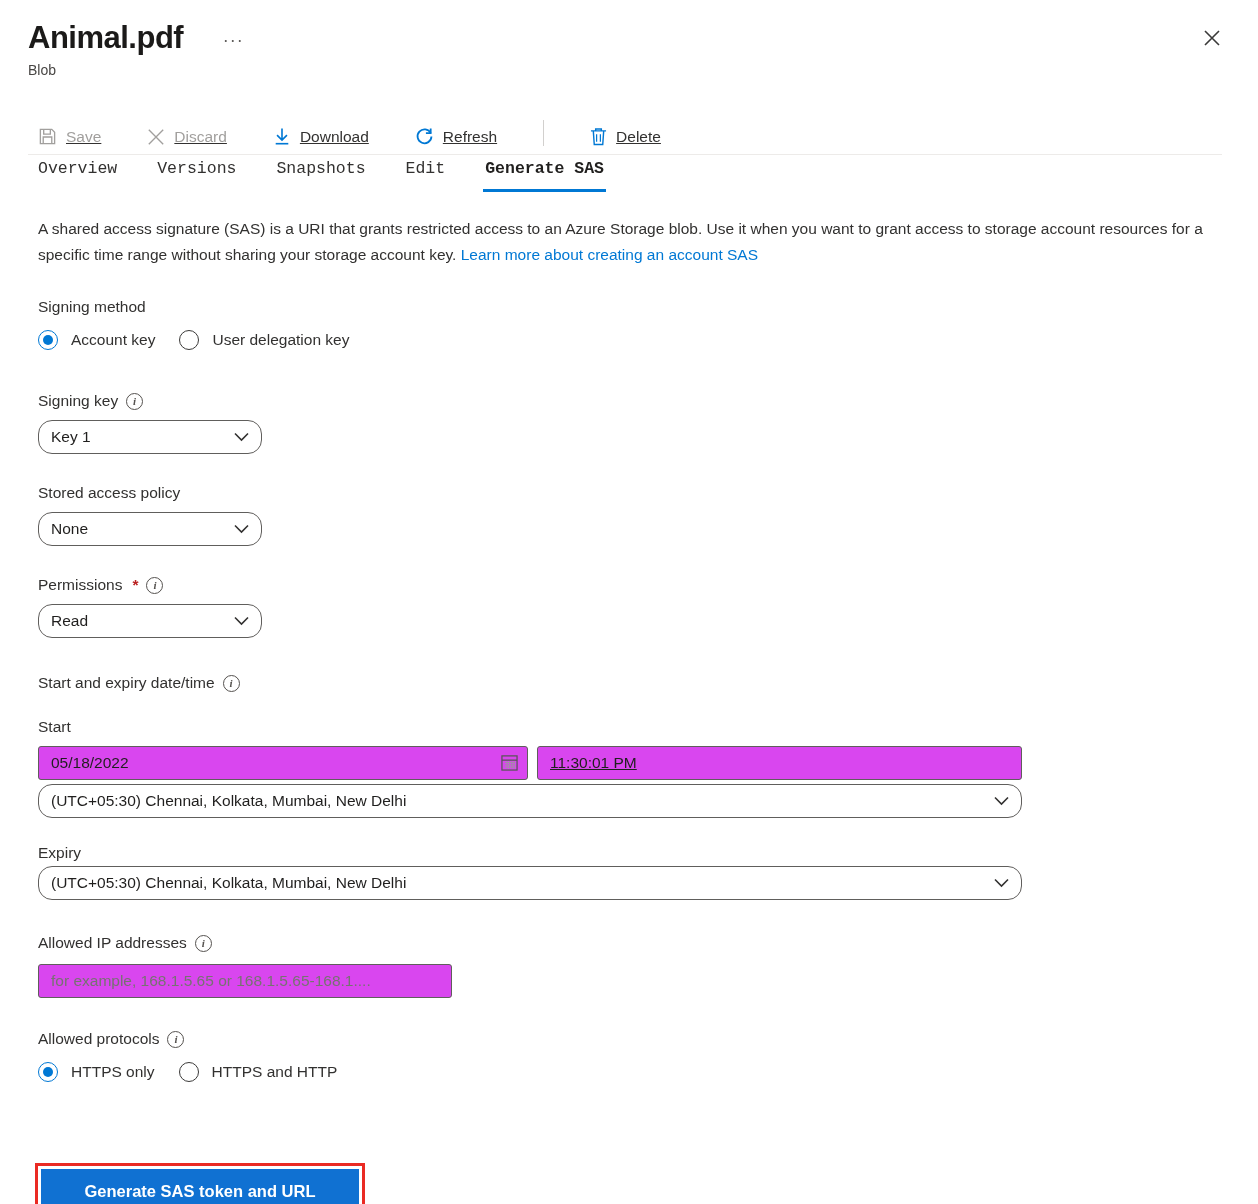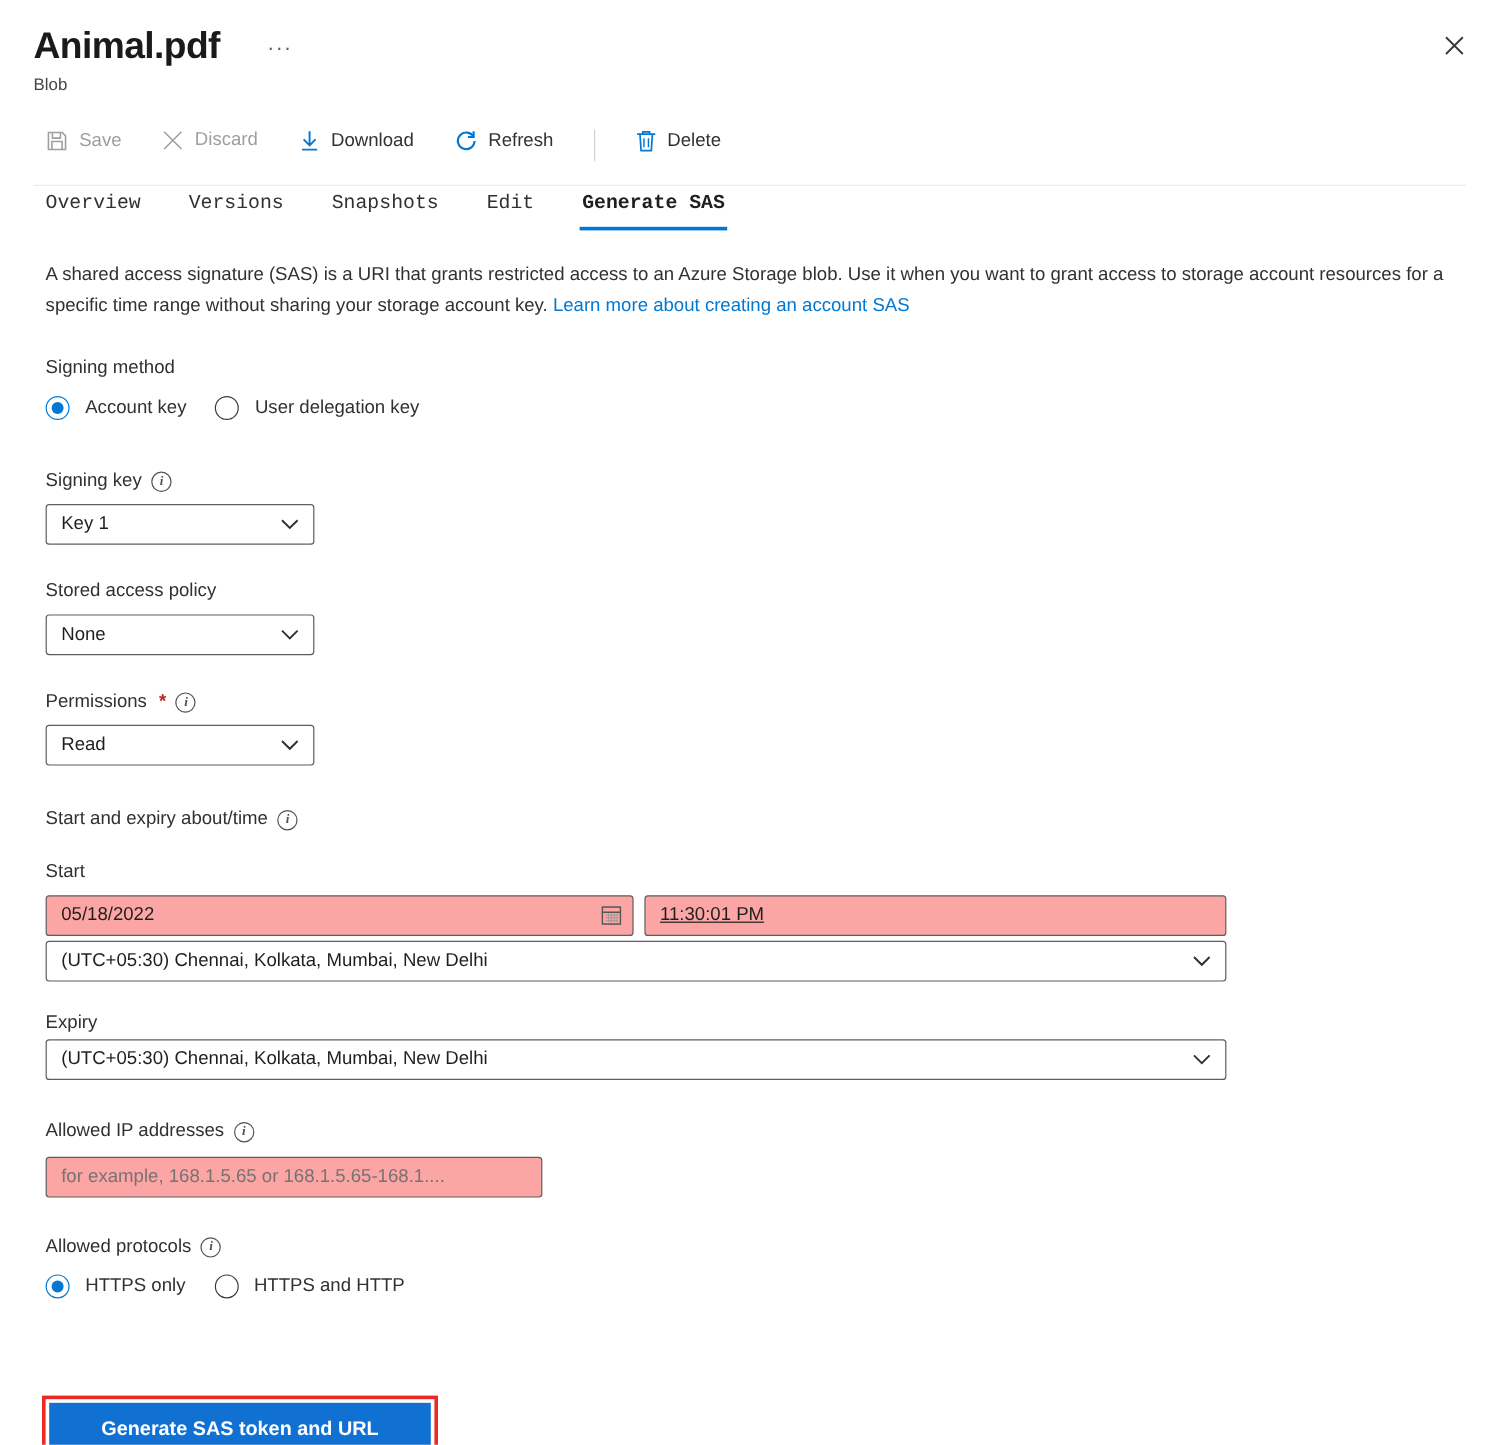--- a/index.html
+++ b/index.html
@@ -12,21 +12,21 @@
   .page { padding:20px 36px 0 28px; }
 
   
   .header-row { display:flex; align-items:flex-start; }
   .title { font-size:31px; font-weight:700; color:#1b1a19; letter-spacing:-0.5px; }
   .title-ellipsis { font-size:18px; color:#605e5c; margin-left:40px; margin-top:6px; letter-spacing:2px; cursor:pointer; }
   .close-btn { margin-left:auto; margin-top:8px; cursor:pointer; color:#3b3a39; }
   .subtitle { font-size:14px; color:#484644; margin-top:6px; }
 
   
-  .toolbar { display:flex; align-items:flex-start; gap:34px; margin-top:30px; padding-left:10px; height:38px; }
+  .toolbar { display:flex; align-items:flex-end; gap:46px; margin-top:30px; padding-left:10px; height:38px;text-decoration:underline; }
   .tb-btn { display:flex; align-items:center; gap:9px; cursor:pointer; font-size:15.5px; color:#323130; white-space:nowrap; }
   .tb-btn.disabled { color:#a19f9d; cursor:default; }
   .tb-sep { width:1px; height:26px; background:#d2d0ce; }
   .toolbar-divider { height:1px; background:#edebe9; margin-top:8px; }
 
   
   .tabs { display:flex; gap:40px; margin-top:4px; padding-left:10px;font-family:Liberation Mono, monospace; }
   .tab { font-size:16.5px; color:#323130; padding-bottom:14px; cursor:pointer; position:relative; }
   .tab.active { font-weight:700; color:#201f1e; }
   .tab.active::after { content:""; position:absolute; left:-2px; right:-2px; bottom:0; height:3px; background:#0078d4; }
@@ -47,29 +47,29 @@
   .radio-opt { display:flex; align-items:center; gap:13px; cursor:pointer; }
   .radio-circle { width:20px; height:20px; border-radius:50%; border:1px solid #3b3a39; position:relative; flex:0 0 auto; background:#fff; }
   .radio-circle.on { border:1px solid #0078d4; }
   .radio-circle.on::after { content:""; position:absolute; left:4px; top:4px; width:10px; height:10px; border-radius:50%; background:#0078d4; }
 
   .dropdown, .textfield {
     border:1px solid #605e5c; border-radius:3px; height:34px;
     display:flex; align-items:center; padding:0 12px; background:#fff;
     font-size:15.5px; color:#201f1e; cursor:pointer;
   }
-  .dropdown { justify-content:space-between; }
+  .dropdown { justify-content:space-between;border-radius:14px; }
   .dd-small { width:224px; margin-top:10px; }
   .dd-wide { width:984px; margin-top:4px; }
   .chev { flex:0 0 auto; color:#323130; }
 
   input.native {
     border:1px solid #605e5c; border-radius:3px; height:34px; padding:0 12px;
     font-size:15.5px; color:#201f1e; font-family:"Liberation Sans","DejaVu Sans",sans-serif;
-    outline:none; background:#fca5a5;
+    outline:none; background:#d946ef;
   }
   input.native::placeholder { color:#767371; }
 
   .dt-row { display:flex; gap:9px; margin-top:10px; }
   .date-wrap { width:490px; position:relative; }
   .date-wrap input { width:100%; padding-right:40px; }
   .cal-btn { position:absolute; right:10px; top:8px; cursor:pointer; color:#444; }
   .time-input { width:485px;text-decoration:underline; }
   .ip-input { width:414px; margin-top:12px; }
 
@@ -213,21 +213,21 @@
       <span>Read</span>
       <span class="chev">
         <svg width="15" height="10" viewBox="0 0 15 10">
             <path d="M1 1.5 L7.5 8 L14 1.5" stroke="#323130" stroke-width="1.6" fill="none"></path>
           </svg>
       </span>
     </div>
 
     
     <div class="field-label" style="margin-top:36px;">
-      <span>Start and expiry about/time</span>
+      <span>Start and expiry date/time</span>
       <span class="info-icon">i</span>
     </div>
 
     <div class="sub-label">Start</div>
     <div class="dt-row">
       <div class="date-wrap">
         <input class="native" value="05/18/2022" style="">
         <span class="cal-btn">
           <svg width="17" height="17" viewBox="0 0 18 18">
               <rect x="1" y="2" width="16" height="15" fill="none" stroke="#555" stroke-width="1.3"></rect>

